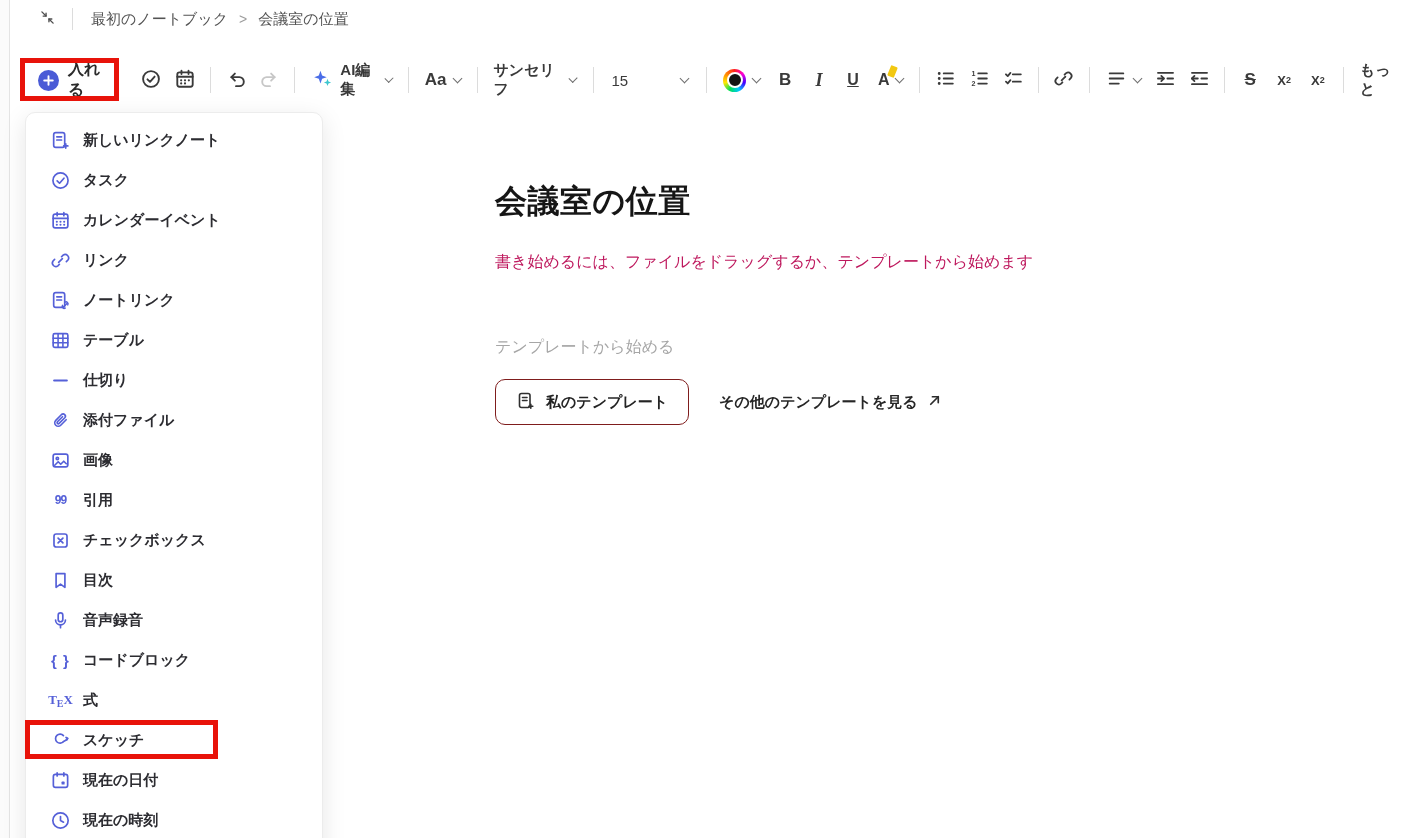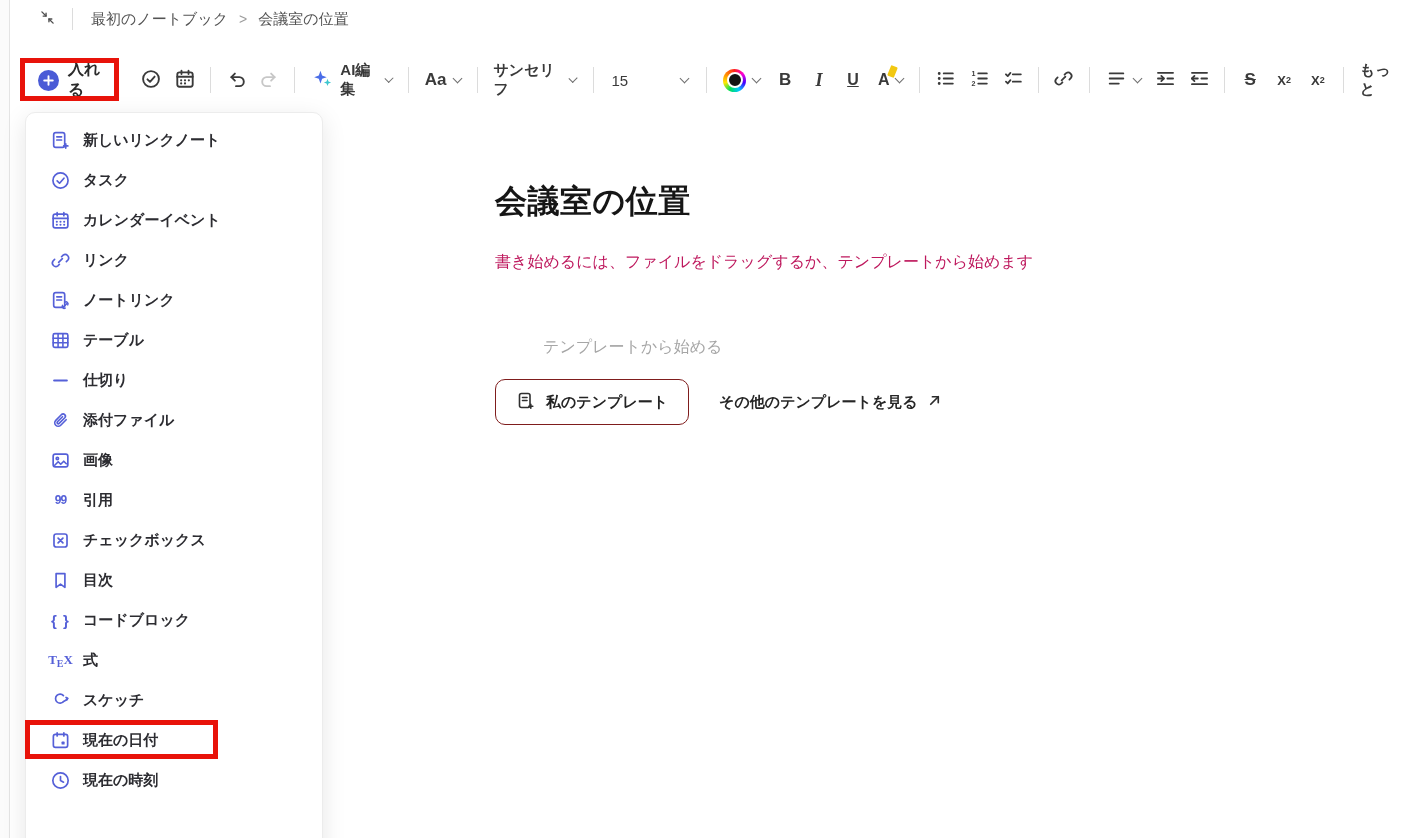--- a/index.html
+++ b/index.html
@@ -65,21 +65,21 @@
 
   
   .anno { position:absolute; border:5px solid #e8130a; z-index:50; pointer-events:none; }
   .anno-insert { left:20px; top:58px; width:99px; height:43px; }
   .anno-sketch { left:25px; top:720px; width:193px; height:39px; }
 
   
   .content { position:absolute; left:495px; top:180px; width:720px; }
   .note-title { font-size:32px; line-height:42px; font-weight:700; color:#161616; letter-spacing:.5px; }
   .body-ph { margin-top:30px; font-size:16px; color:#be185d; }
-  .tmpl-head { margin-top:64px; font-size:16px; color:#a6a6a6;margin-left:48px; }
+  .tmpl-head { margin-top:64px; font-size:16px; color:#a6a6a6; }
   .tmpl-row { margin-top:21px; display:flex; align-items:center; }
   .tmpl-btn { display:flex; align-items:center; gap:10px; height:46px; padding:0 20px;
     border:1px solid #7f1d1d; border-radius:10px; background:#fff; font-size:15px;
     font-weight:700; color:#242424; cursor:pointer; }
   .tmpl-btn svg { color:#2f2f2f; }
   .tmpl-link { display:flex; align-items:center; gap:9px; margin-left:30px; font-size:15px;
     font-weight:700; color:#262626; cursor:pointer; }
 
   svg.ln { fill:none; stroke:currentColor; stroke-width:1.6; stroke-linecap:round; stroke-linejoin:round; }
   .toolbar svg.ln { stroke-width:1.7; }
@@ -399,20 +399,30 @@
         </span>
         <span class="mi-label">チェックボックス</span>
       </div>
       <div class="menu-item">
         <span class="mi-icon">
           <svg class="ln" viewBox="0 0 20 20">
             <path d="M5.8 3.5h8.4v13l-4.2-3-4.2 3z"></path>
           </svg>
         </span>
         <span class="mi-label">目次</span>
+      </div>
+      <div class="menu-item">
+        <span class="mi-icon">
+          <svg class="ln" viewBox="0 0 20 20">
+            <rect x="7.8" y="2.8" width="4.4" height="8.4" rx="2.2"></rect>
+            <path d="M5.3 9.5a4.7 4.7 0 0 0 9.4 0"></path>
+            <path d="M10 14.2v2.6"></path>
+          </svg>
+        </span>
+        <span class="mi-label">音声録音</span>
       </div>
       <div class="menu-item">
         <span class="mi-icon">
           <span class="glyph-br">{ }</span>
         </span>
         <span class="mi-label">コードブロック</span>
       </div>
       <div class="menu-item">
         <span class="mi-icon">
           <span class="glyph-tex">T<span class="te">E</span>X</span>

